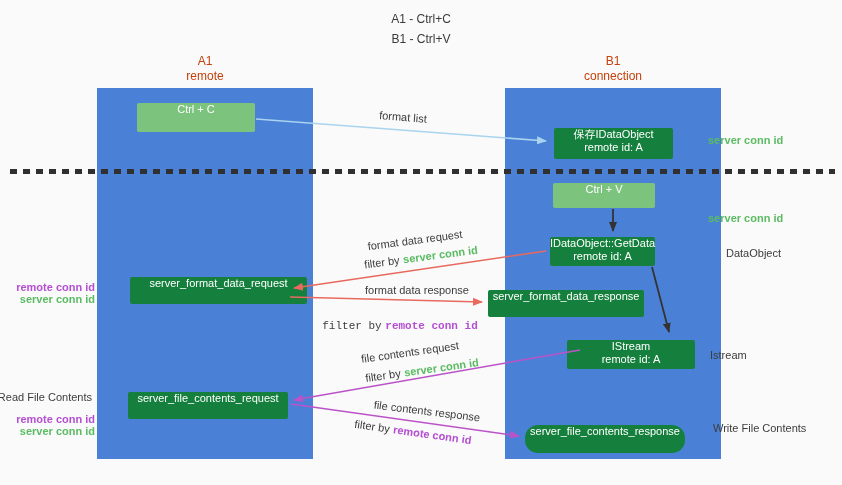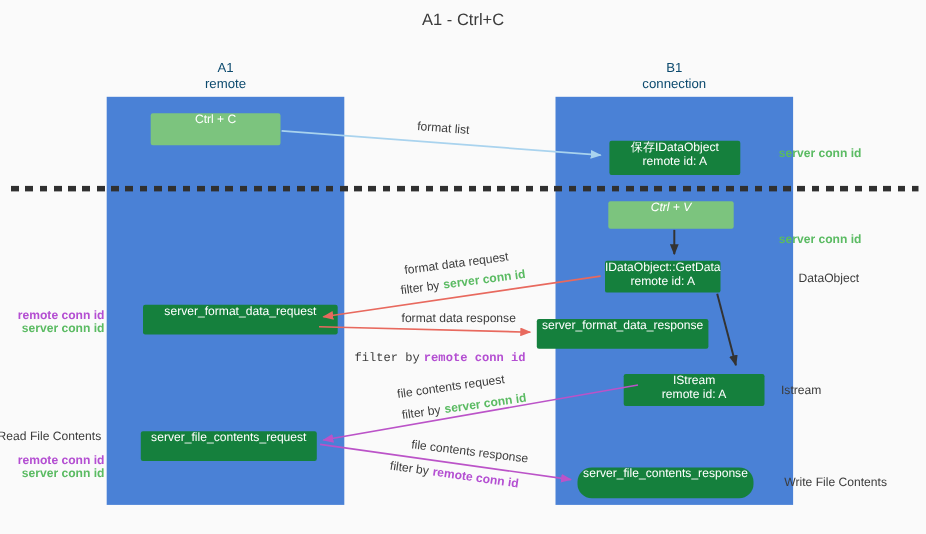--- a/index.html
+++ b/index.html
@@ -2,25 +2,25 @@
 <html><head>
 <meta charset="utf-8">
 <style>
   html,body { margin:0; padding:0; background:#fafafa; }
   .stage {
     position:relative; width:842px; height:485px; background:#fafafa;
     font-family:"Liberation Sans", sans-serif; overflow:hidden;
   }
   .title {
     position:absolute; top:9px; left:0; width:100%;
-    text-align:center; font-size:15px; line-height:20px; color:#3a3a3a;
+    text-align:center; font-size:12px; line-height:20px; color:#3a3a3a;
   }
   .lane-header {
     position:absolute; top:54px; width:216px; text-align:center;
-    font-size:12px; line-height:15px; color:#0c4a6e;
+    font-size:12px; line-height:15px; color:#c2410c;
   }
   .lane {
     position:absolute; top:88px; width:216px; height:371px;
     background:#4a81d6; z-index:1;
   }
   .lane-a, .hdr-a { left:97px; }
   .lane-b, .hdr-b { left:505px; }
   .dotline {
     position:absolute; top:169px; left:10px; width:825px; height:5px; z-index:2;
     background:repeating-linear-gradient(90deg,#303030 0 7px,transparent 7px 13px);
@@ -47,20 +47,21 @@
   .t-purple { color:#b44fd2; font-weight:bold; }
   .gap { margin-left:0.33em; }
 </style>
 </head>
 <body>
 
 <div class="stage">
 
   <div class="title">
     <div>A1 - Ctrl+C</div>
+    <div>B1 - Ctrl+V</div>
   </div>
 
   <div class="lane-header hdr-a">
     <div>A1</div>
     <div>remote</div>
   </div>
   <div class="lane-header hdr-b">
     <div>B1</div>
     <div>connection</div>
   </div>
@@ -72,21 +73,21 @@
 
   <div class="node green" style="left:137px;top:103px;width:118px;height:29px;">
     <div>Ctrl + C</div>
   </div>
 
   <div class="node orange" style="left:554px;top:128px;width:119px;height:31px;">
     <div>保存IDataObject</div>
     <div>remote id: A</div>
   </div>
 
-  <div class="node green" style="left:553px;top:183px;width:114px;height:25px;font-style:italic;">
+  <div class="node green" style="left:553px;top:183px;width:102px;height:25px;">
     <div>Ctrl + V</div>
   </div>
 
   <div class="node orange" style="left:550px;top:237px;width:105px;height:29px;">
     <div>IDataObject::GetData</div>
     <div>remote id: A</div>
   </div>
 
   <div class="node orange" style="left:130px;top:277px;width:177px;height:27px;">
     <div>server_format_data_request</div>
@@ -152,21 +153,21 @@
 
   <div class="flow-label" style="left:427px;top:411px;--r:7deg">file contents response</div>
   <div class="flow-label" style="left:413px;top:432px;--r:8deg">
     <span>filter by</span><span class="t-purple gap">remote conn id</span>
   </div>
 
   <div class="side-label side-right t-green" style="left:708px;top:134px;">server conn id</div>
   <div class="side-label side-right t-green" style="left:708px;top:212px;">server conn id</div>
   <div class="side-label side-right" style="left:713px;top:247px;padding-left:13px;">DataObject</div>
   <div class="side-label side-right" style="left:710px;top:349px;">Istream</div>
-  <div class="side-label side-right" style="left:713px;top:433px;">Write File Contents</div>
+  <div class="side-label side-right" style="left:713px;top:422px;">Write File Contents</div>
 
   <div class="side-label side-left t-purple" style="top:281px;">remote conn id</div>
   <div class="side-label side-left t-green" style="top:293px;">server conn id</div>
   <div class="side-label side-left" style="top:391px;right:750px;">Read File Contents</div>
   <div class="side-label side-left t-purple" style="top:413px;">remote conn id</div>
   <div class="side-label side-left t-green" style="top:425px;">server conn id</div>
 
 </div>
 
 </body></html>

